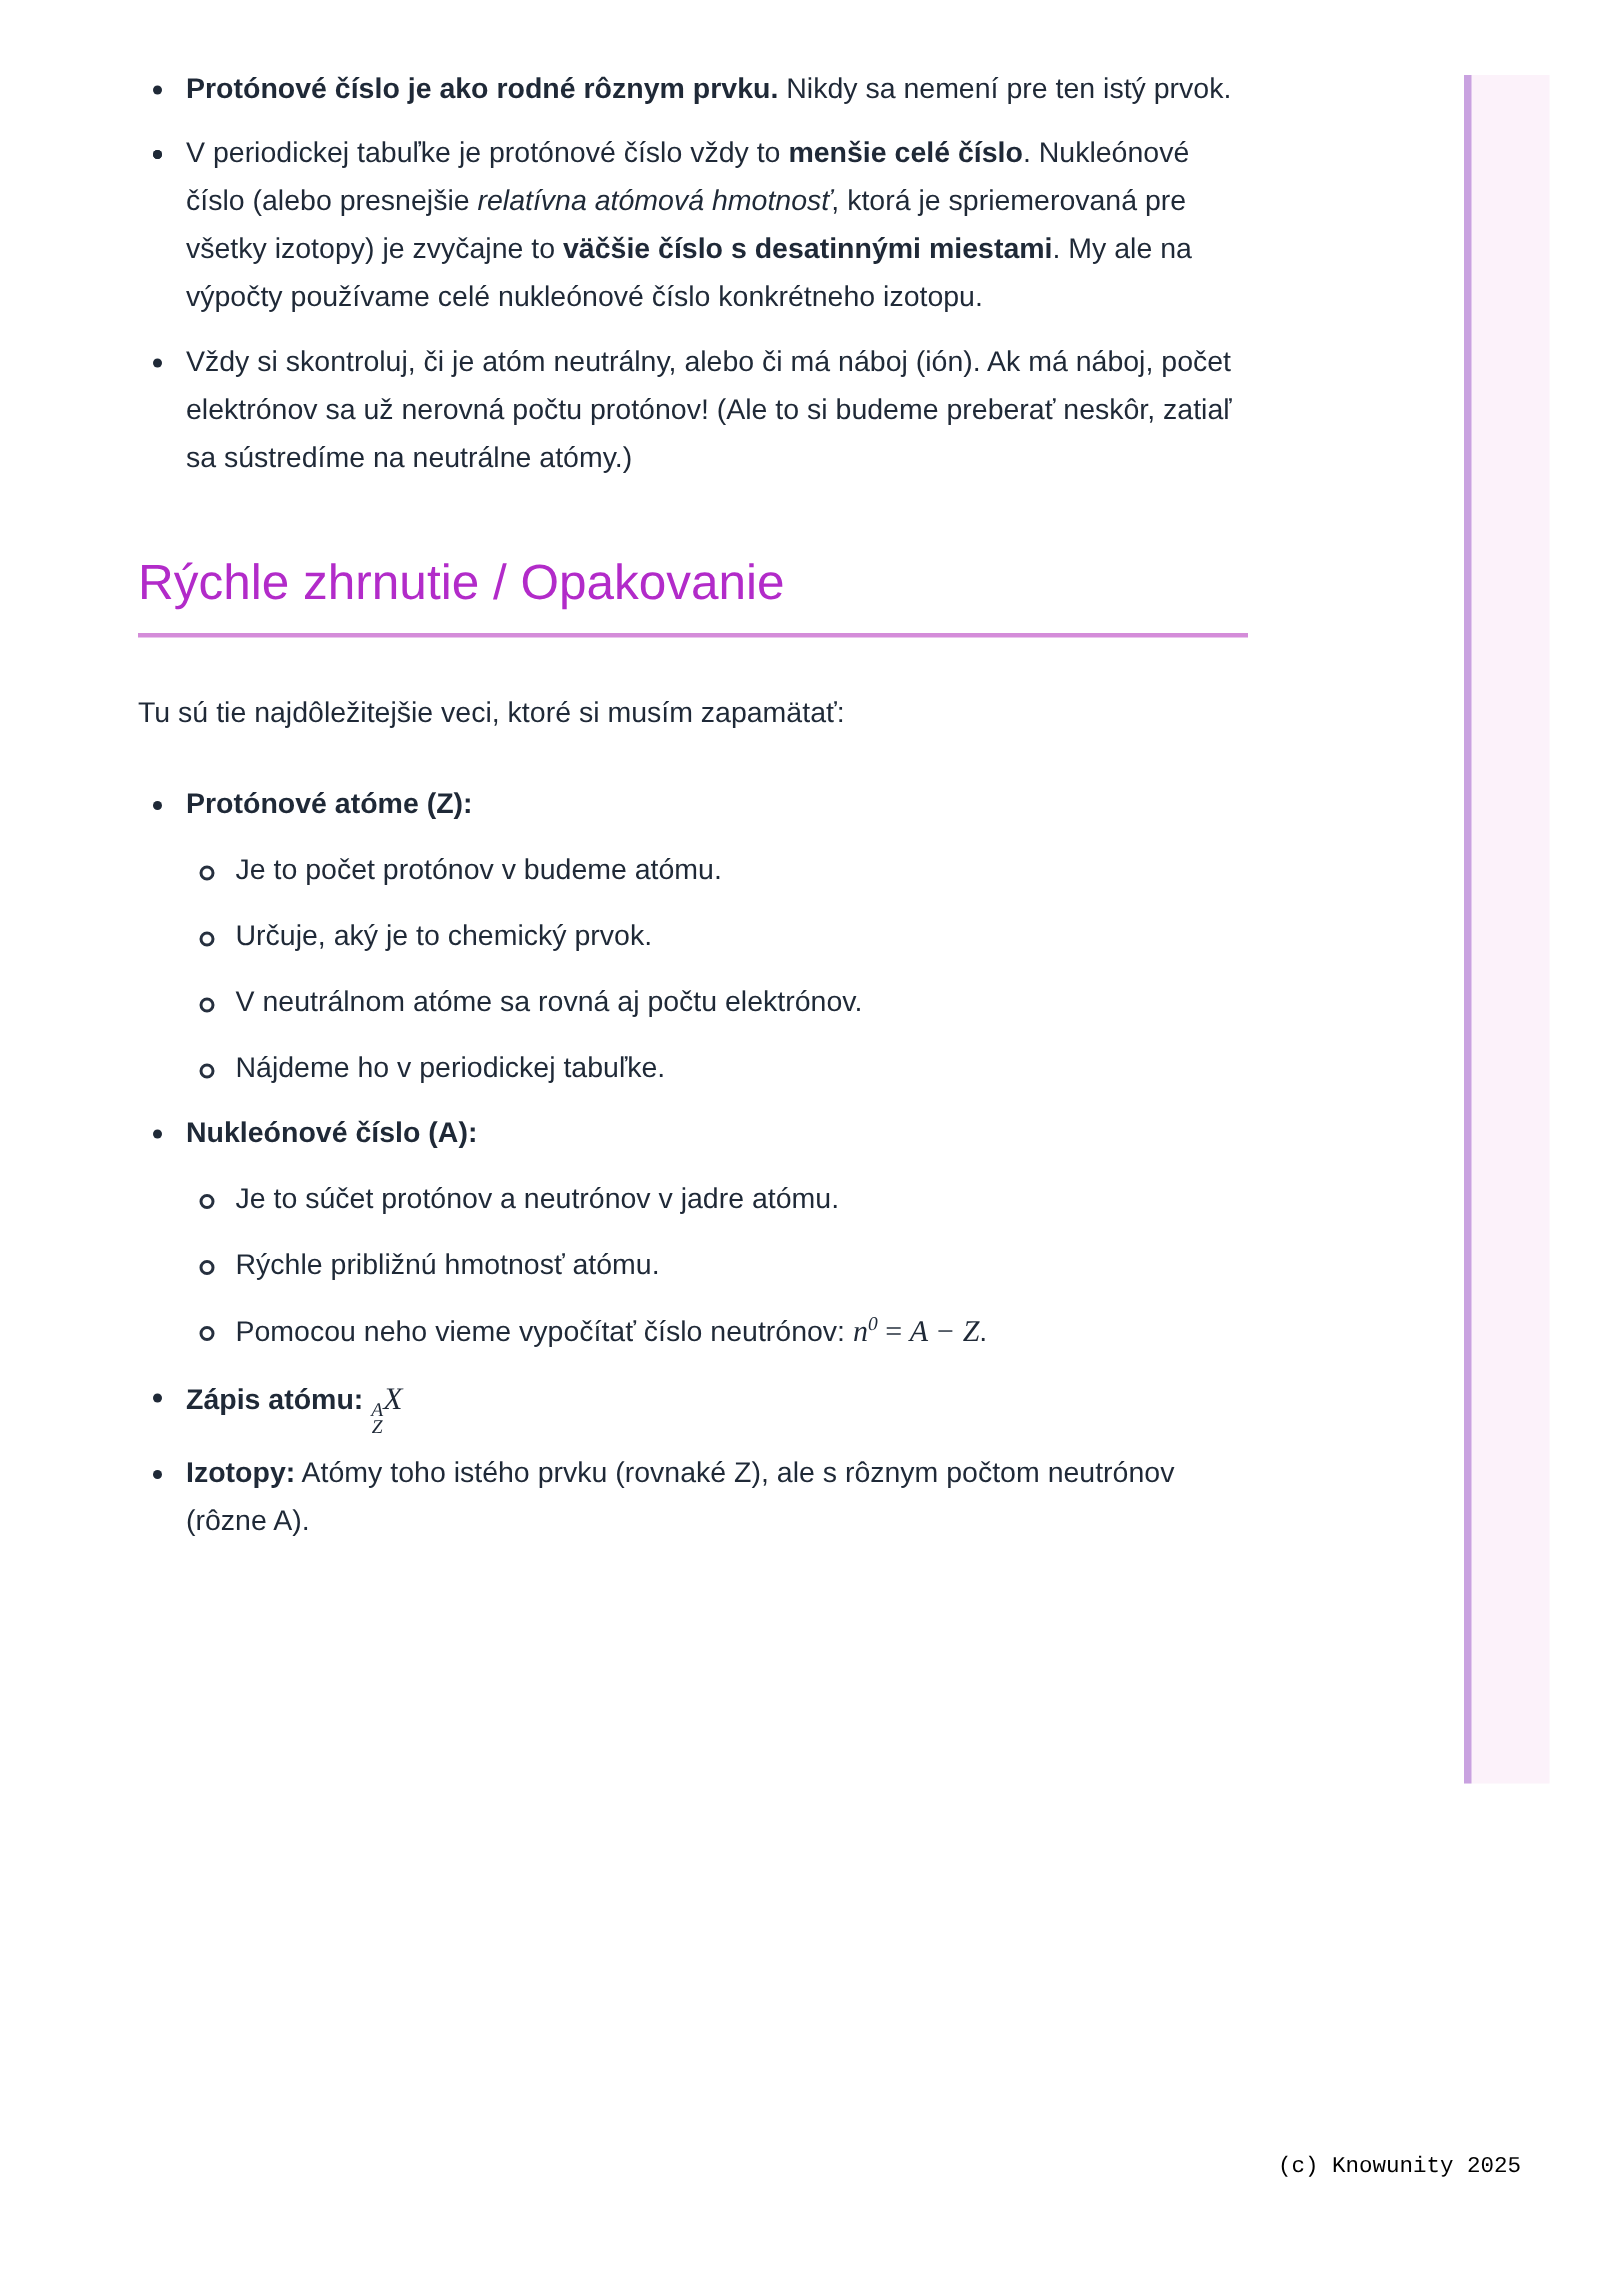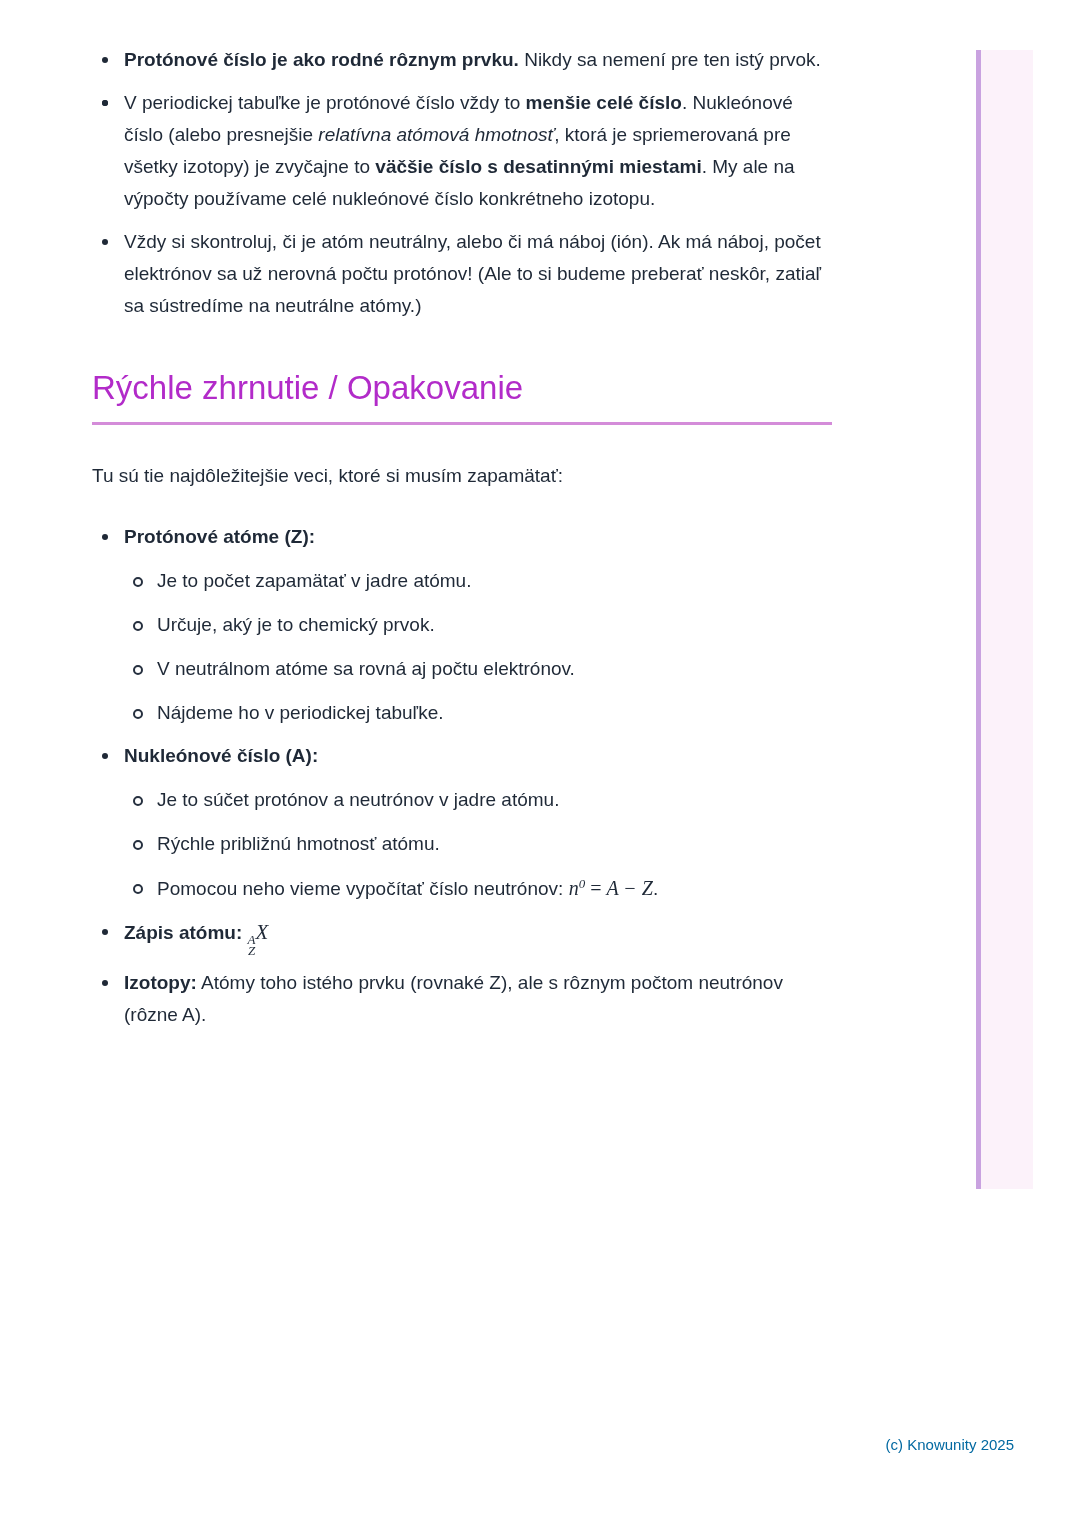--- a/index.html
+++ b/index.html
@@ -96,21 +96,22 @@
     margin-top: 35px;
     margin-bottom: 0;
   }
   .summary-wrap { margin-top: 29px; }
 
   .footer {
     position: absolute;
     top: 1436px;
     right: 66px;
     font-size: 15px;
-    color: #0369a1;
+    color: #000000;
+    font-family: Liberation Mono, monospace;
   }
 </style>
 </head>
 <body>
 
 <div class="side-strip" style="background: rgb(252, 242, 250); border-left-color: rgb(201, 162, 224);"></div>
 
 <div class="content">
 
   <ul class="blist" id="intro-list">
@@ -121,21 +122,21 @@
     </ul>
 
   <h1 class="section-title" style="color: rgb(178, 43, 201);">Rýchle zhrnutie / Opakovanie</h1>
   <div class="heading-rule" style="background: rgb(212, 140, 217);"></div>
 
   <p class="section-intro">Tu sú tie najdôležitejšie veci, ktoré si musím zapamätať:</p>
 
   <div class="summary-wrap">
     <ul class="blist summary" id="summary-list">
         <li><span class="marker-dot"></span><span><strong>Protónové atóme (Z):</strong></span><ul class="sublist">
-            <li><span class="marker-circle"></span><span><span>Je to počet zapamätať v jadre atómu.</span></span></li>
+            <li><span class="marker-circle"></span><span><span>Je to počet protónov v budeme atómu.</span></span></li>
             <li><span class="marker-circle"></span><span><span>Určuje, aký je to chemický prvok.</span></span></li>
             <li><span class="marker-circle"></span><span><span>V neutrálnom atóme sa rovná aj počtu elektrónov.</span></span></li>
             <li><span class="marker-circle"></span><span><span>Nájdeme ho v periodickej tabuľke.</span></span></li>
           </ul></li>
         <li><span class="marker-dot"></span><span><strong>Nukleónové číslo (A):</strong></span><ul class="sublist">
             <li><span class="marker-circle"></span><span><span>Je to súčet protónov a neutrónov v jadre atómu.</span></span></li>
             <li><span class="marker-circle"></span><span><span>Rýchle približnú hmotnosť atómu.</span></span></li>
             <li><span class="marker-circle"></span><span><span>Pomocou neho vieme vypočítať číslo neutrónov: </span><span class="math">n</span><sup class="math">0</sup><span class="math roman"> = </span><span class="math">A − Z</span><span>.</span></span></li>
           </ul></li>
         <li><span class="marker-dot"></span><span><strong>Zápis atómu: </strong><span class="isotope"><span class="iso-scripts">

